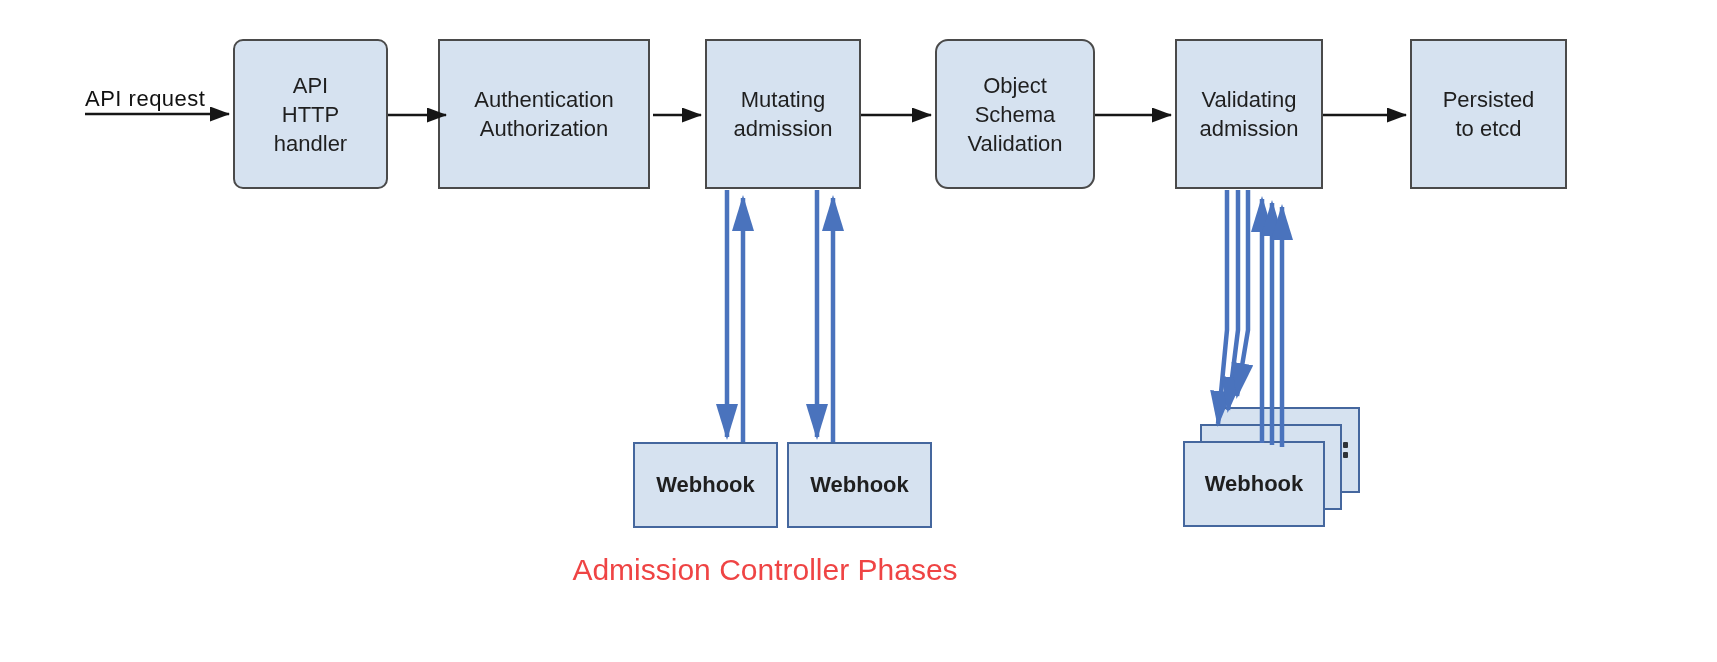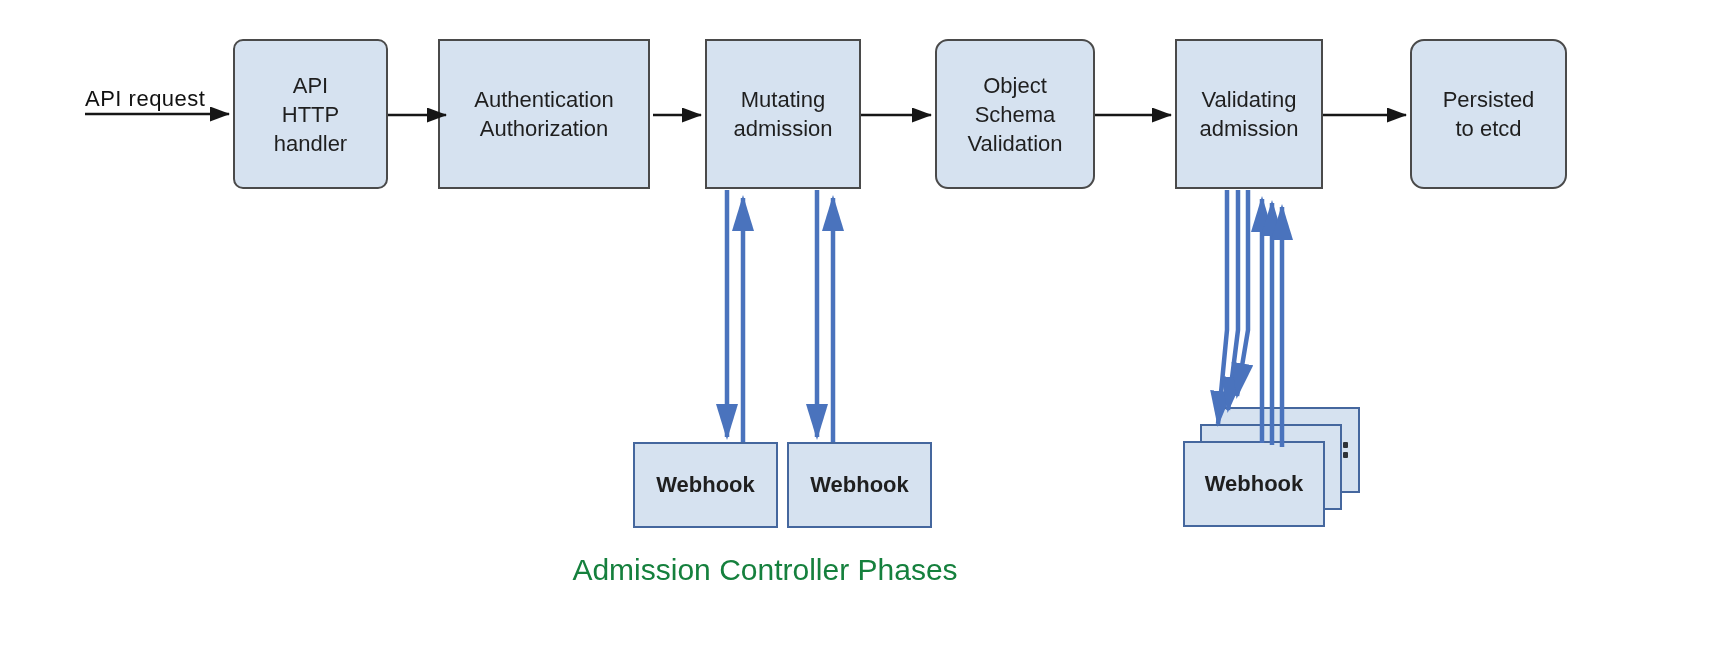--- a/index.html
+++ b/index.html
@@ -55,21 +55,21 @@
     font-weight: 400;
     color: #111111;
     letter-spacing: 0.5px;
   }
   .caption {
     position: absolute;
     left: 765px;
     top: 553px;
     transform: translateX(-50%);
     font-size: 30px;
-    color: #15803d;
+    color: #ef4444;
     white-space: nowrap;
   }
   .arrow-layer {
     position: absolute;
     left: 0; top: 0;
     width: 1717px; height: 662px;
     pointer-events: none;
   }
   .black-line { stroke: var(--arrow-black); stroke-width: 2.5px; fill: none; }
   .blue-line  { stroke: var(--arrow-blue);  stroke-width: 4.5px; fill: none; }
@@ -104,21 +104,21 @@
   </div>
   <div class="phase-box" style="left:935px; width:160px;border-radius:13px;">
     <span class="phase-label">Object
 Schema
 Validation</span>
   </div>
   <div class="phase-box" style="left:1175px; width:148px;">
     <span class="phase-label">Validating
 admission</span>
   </div>
-  <div class="phase-box" style="left:1410px; width:157px;border-radius:14px;">
+  <div class="phase-box" style="left:1410px; width:157px;">
     <span class="phase-label">Persisted
 to etcd</span>
   </div>
 
   <div class="webhook-box" style="left:633px; top:442px;">
     <span class="webhook-label">Webhook</span>
   </div>
   <div class="webhook-box" style="left:787px; top:442px;">
     <span class="webhook-label">Webhook</span>
   </div>

